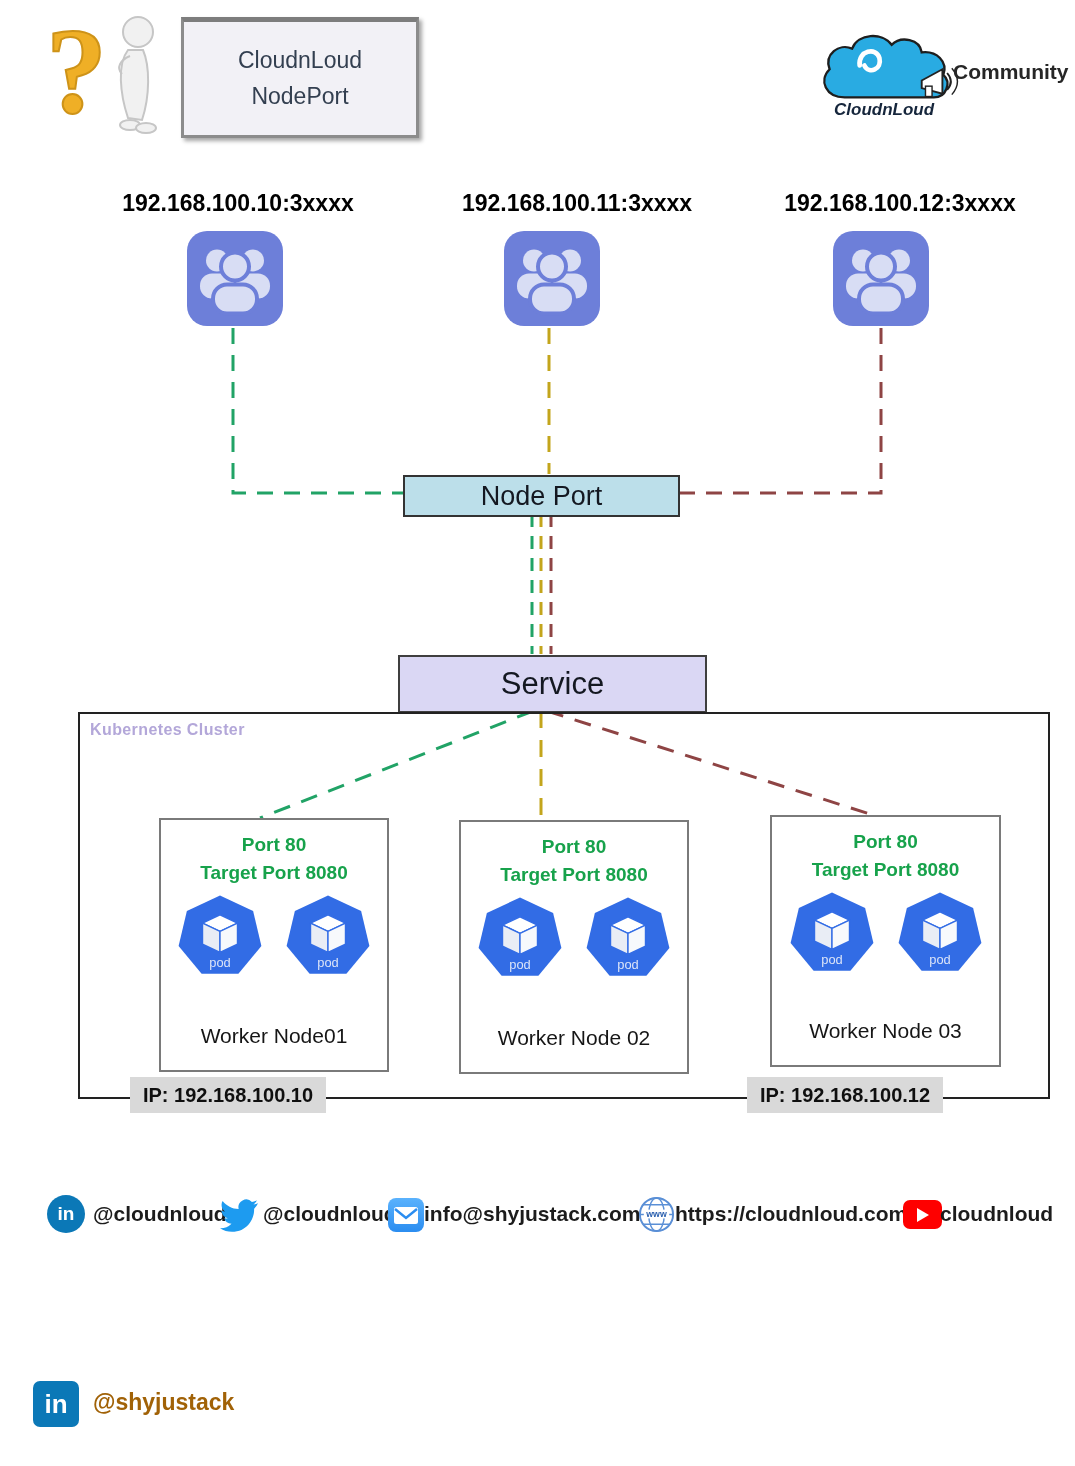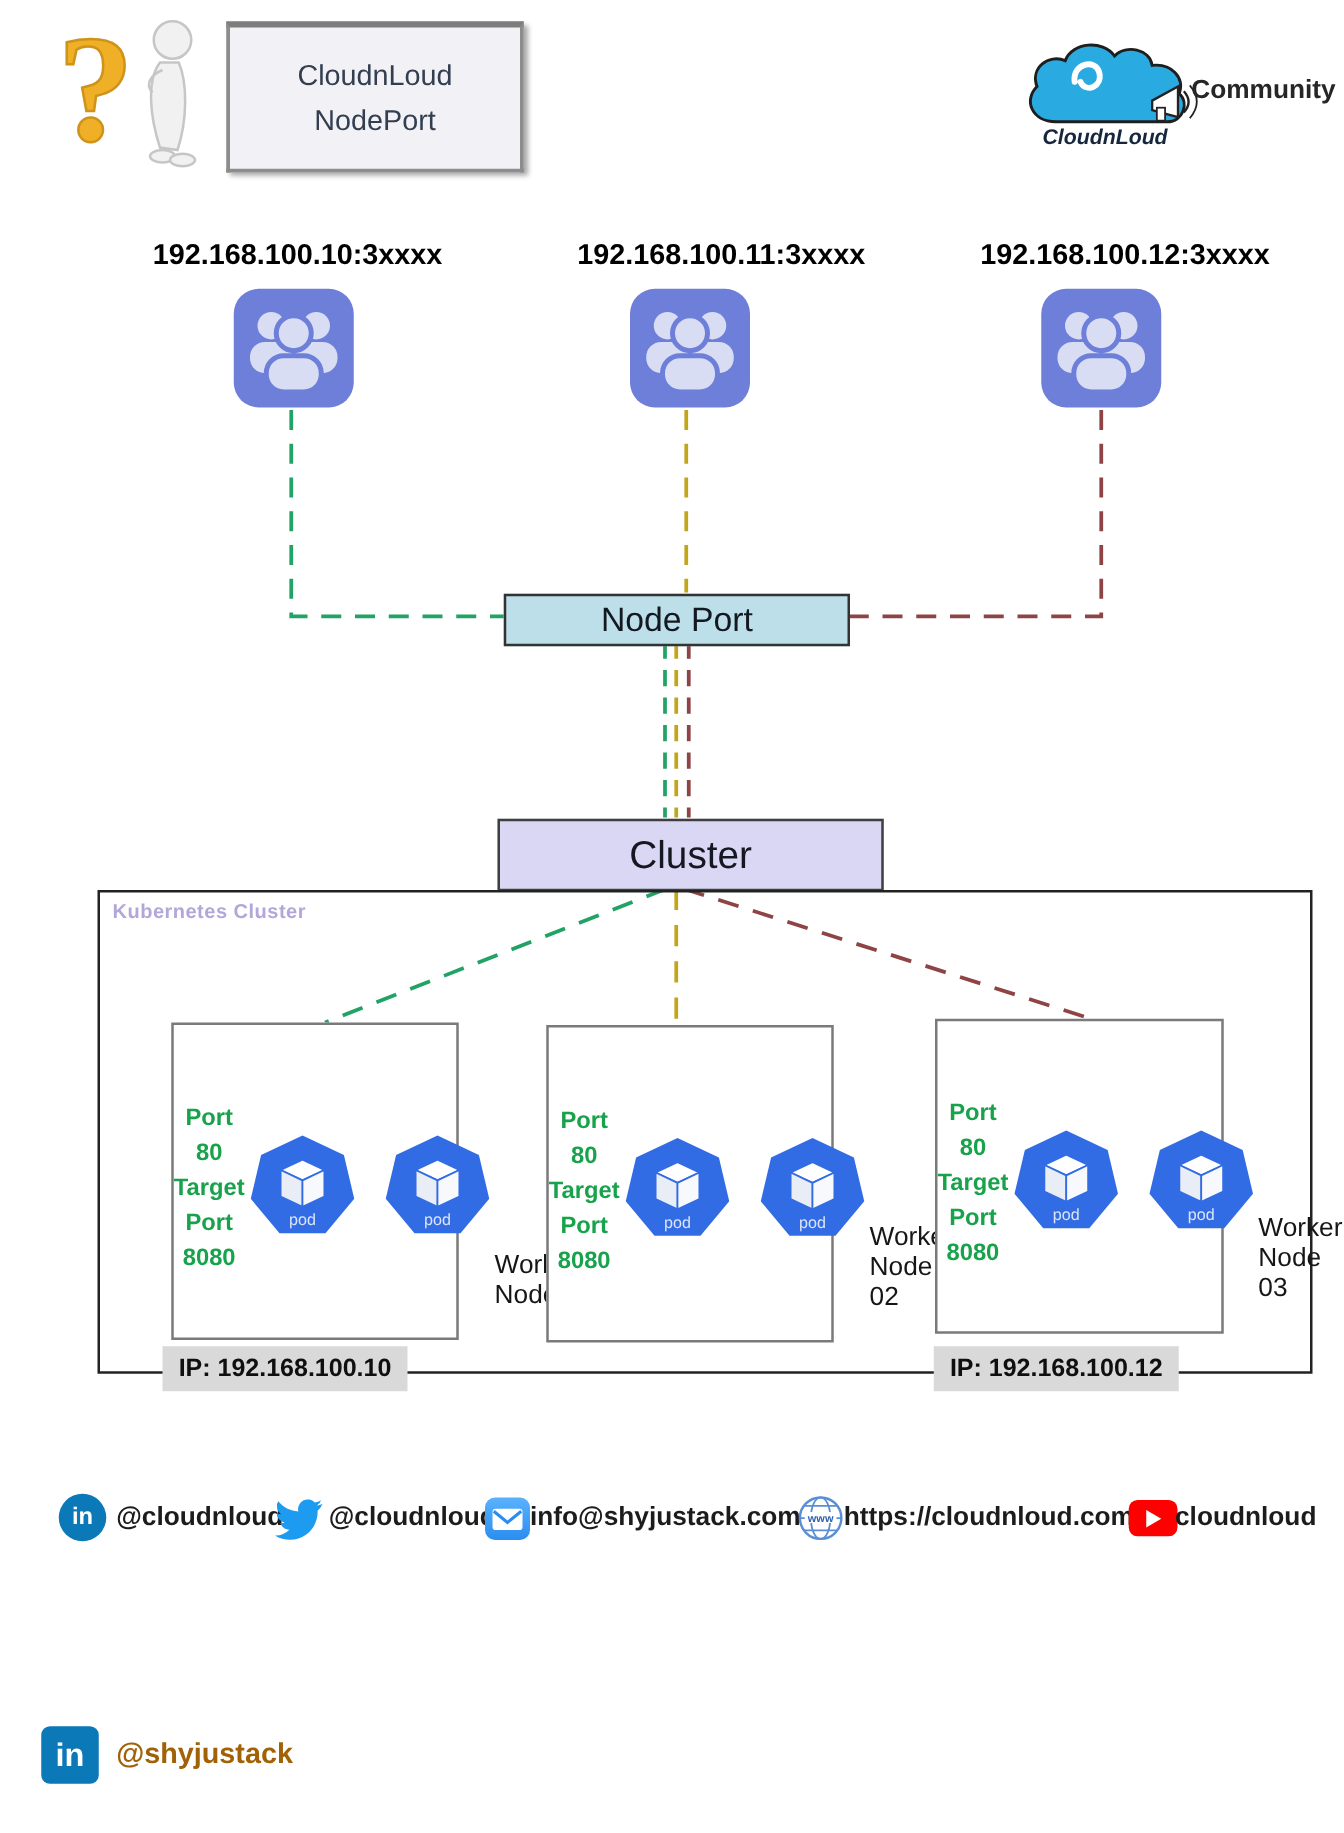--- a/index.html
+++ b/index.html
@@ -33,21 +33,21 @@
             font-size:27px;color:#141821;}
   .service{left:398px;top:655px;width:305px;height:54px;background:#dad7f4;
            border:2px solid #3f3f3f;display:flex;align-items:center;justify-content:center;
            font-size:31px;color:#141821;}
 
   
   .cluster{left:78px;top:712px;width:968px;height:383px;border:2px solid #222;background:transparent;}
   .cluster-label{left:90px;top:721px;font-weight:bold;font-size:16px;color:#b3a7d9;letter-spacing:.4px;}
 
   .worker{position:absolute;background:#fff;border:2px solid #7a7a7a;
-          display:flex;flex-direction:row;align-items:center;}
+          display:flex;flex-direction:column;align-items:center;margin-left:22px;}
   .w1{left:137px;top:818px;width:226px;height:250px;}
   .w2{left:437px;top:820px;width:226px;height:250px;}
   .w3{left:748px;top:815px;width:227px;height:248px;}
   .port-lines{margin-top:11px;text-align:center;color:#17a24b;font-weight:bold;
               font-size:19px;line-height:28px;}
   .pods{display:flex;gap:16px;margin-top:5px;}
   .pod-svg{width:92px;height:86px;}
   .worker-name{margin-top:auto;margin-bottom:22px;font-size:21px;color:#161616;}
 
   .ip-label{position:absolute;top:1077px;width:196px;height:36px;background:#d9d9d9;
@@ -162,21 +162,21 @@
     <path d="M551 514 L551 654" stroke="#8e4444" stroke-width="3" fill="none" stroke-dasharray="13 9"></path>
     <path d="M533 711 L260 818" stroke="#21a366" stroke-width="3" fill="none" stroke-dasharray="17 12"></path>
     <path d="M541 711 L541 819" stroke="#c3a51c" stroke-width="3" fill="none" stroke-dasharray="17 12"></path>
     <path d="M547 711 L876 816" stroke="#8e4444" stroke-width="3" fill="none" stroke-dasharray="17 12"></path>
   </svg>
 
   <div class="abs nodeport">
     <span>Node Port</span>
   </div>
   <div class="abs service">
-    <span>Cluster</span>
+    <span>Service</span>
   </div>
 
   <div class="abs cluster"></div>
   <div class="abs cluster-label">Kubernetes Cluster</div>
 
   <div class="worker w1">
     <div class="port-lines">
       <div>Port 80</div>
       <div>Target Port 8080</div>
     </div>

